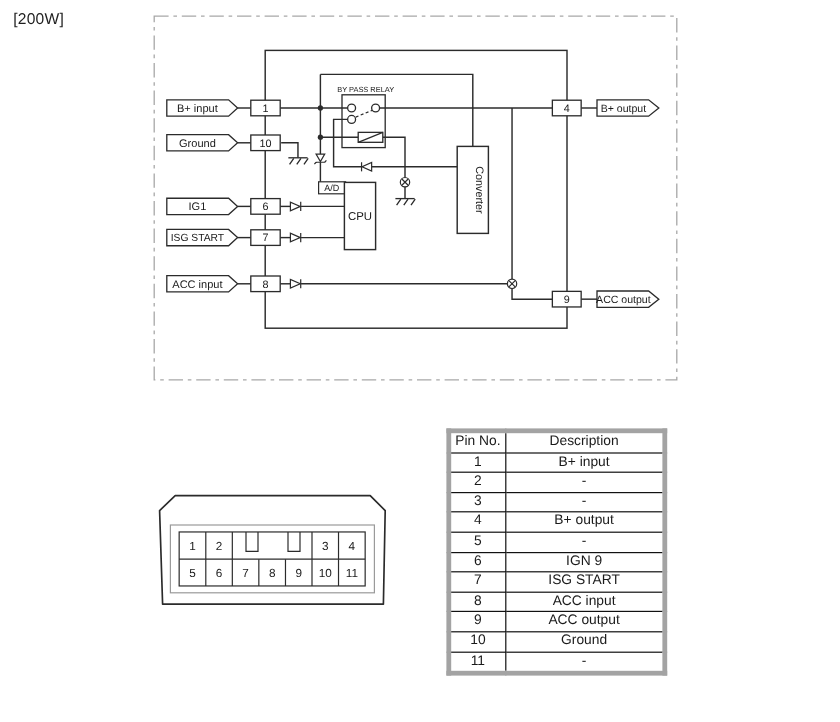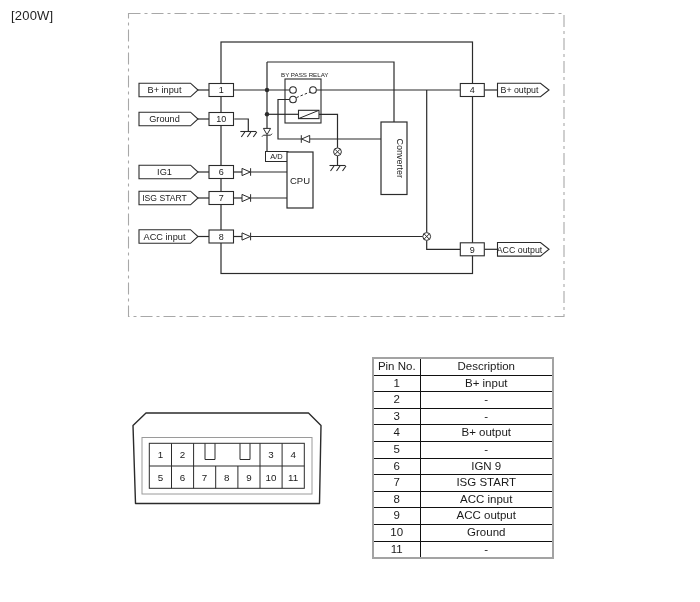--- a/index.html
+++ b/index.html
@@ -5,21 +5,21 @@
   html,body{margin:0;padding:0;background:#fff;width:700px;height:602px;overflow:hidden;
     font-family:"Liberation Sans",sans-serif;color:#1a1a1a;}
   .stage{position:relative;width:700px;height:602px;background:#fff;}
   .title{position:absolute;left:11px;top:8px;font-size:13px;letter-spacing:.2px;color:#1f1f1f;}
   svg{position:absolute;left:0;top:0;}
   svg text{font-family:"Liberation Sans",sans-serif;fill:#1a1a1a;}
   .pin-table{position:absolute;left:372px;top:357px;border-collapse:collapse;
     font-size:11.5px;background:#fff;}
   .pin-table td,.pin-table th{border:1px solid #111;height:15.6px;padding:0 2px;
     text-align:center;font-weight:400;line-height:1;}
-  .pin-table{border:2px solid #a3a3a3;}
+  .pin-table{border:4px solid #a3a3a3;}
 </style>
 </head>
 <body>
 
 <div class="stage">
 
   <div class="title">[200W]</div>
 
   <svg width="700" height="602" viewBox="0 0 700 602">
 

